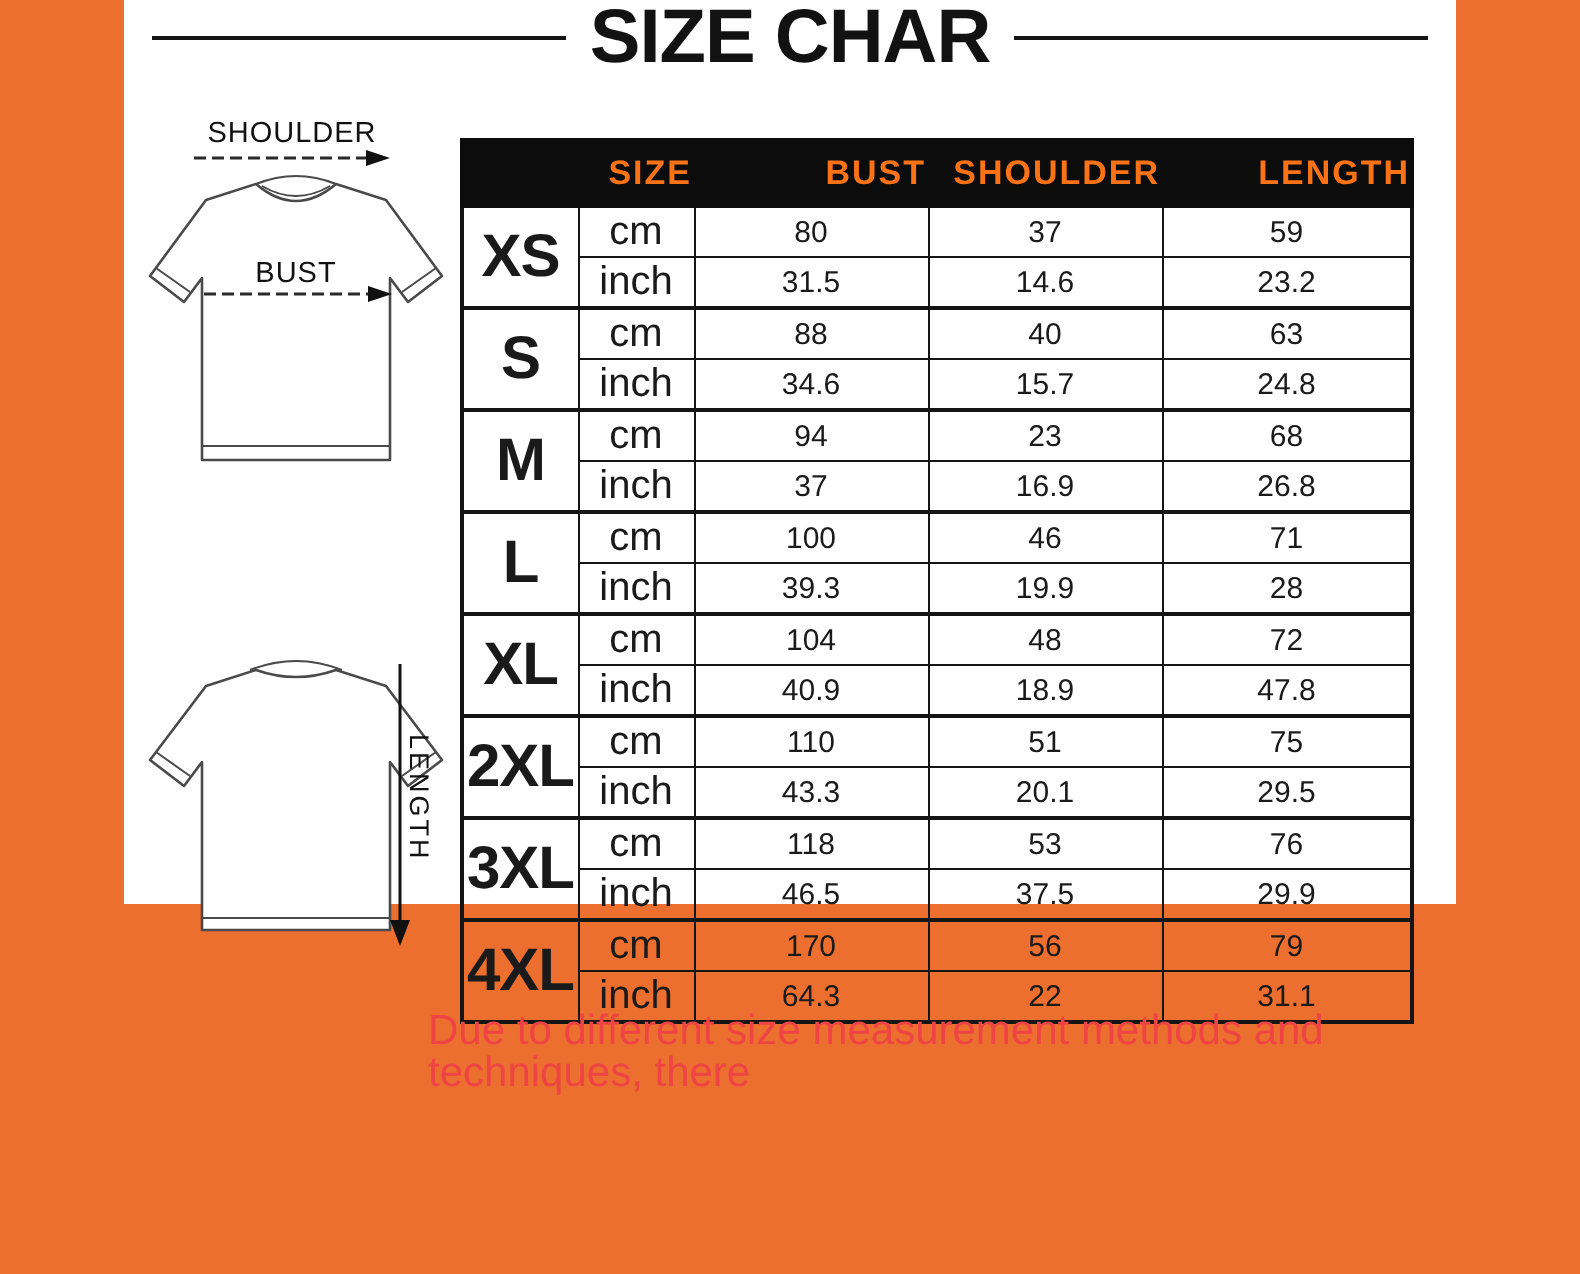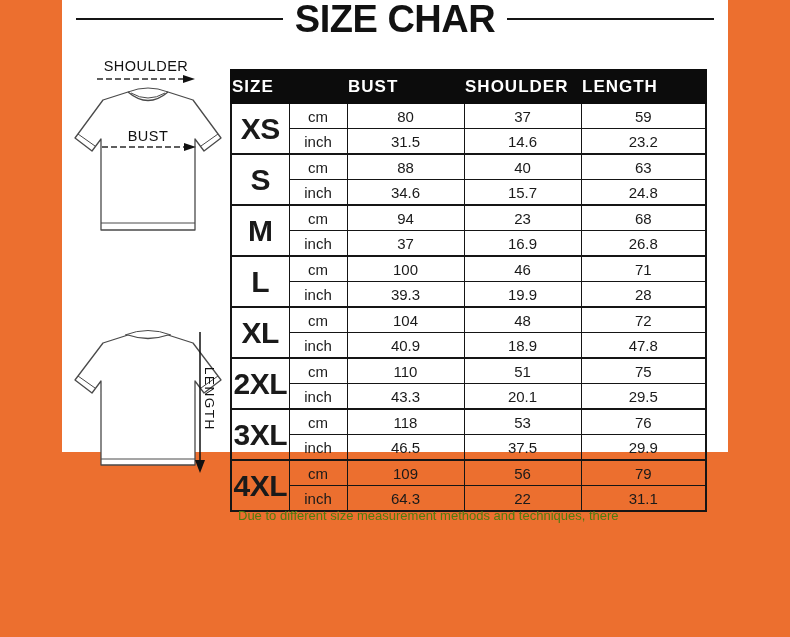--- a/index.html
+++ b/index.html
@@ -33,36 +33,36 @@
   .measure-label{font-size:14.5px;fill:#111;font-weight:400;letter-spacing:0.5px;}
   .dash-line{stroke:#2a2a2a;stroke-width:1.6;stroke-dasharray:6 3;fill:none;}
   .solid-line{stroke:#111;stroke-width:1.5;fill:none;}
   .arrow-head{fill:#111;stroke:none;}
   
   .table-wrap{position:absolute;left:168px;top:69px;}
   table{border-collapse:collapse;table-layout:fixed;width:475px;}
   col.c-size{width:58px;}col.c-unit{width:58px;}
   col.c-bust{width:117px;}col.c-shoulder{width:117px;}col.c-length{width:125px;}
   th{
-    background:#0c0c0c;color:#ffffff;border:2px solid #0c0c0c;
+    background:#0c0c0c;color:#f97316;border:2px solid #0c0c0c;
     font-size:17px;font-weight:700;height:31px;letter-spacing:1px;
-    text-align:left;padding:0;
+    text-align:right;padding:0;
   }
   td{
     border:1px solid #151515;text-align:center;vertical-align:middle;
     font-size:15px;color:#1a1a1a;height:24px;padding:0;
   }
   table{border:2px solid #151515;}
   tr.group-first td{border-top:2px solid #151515;}
   td.size{font-size:30px;font-weight:700;letter-spacing:-0.5px;}
-  td.unit{font-size:15px;}
+  td.unit{font-size:20px;}
   
   .footer-note{
-    position:absolute;left:176px;top:505px;width:505px;
-    font-size:13px;line-height:21px;color:#4d7c0f;
+    position:absolute;left:152px;top:505px;width:505px;
+    font-size:21px;line-height:21px;color:#ef4444;
   }
 </style>
 </head>
 <body>
 
 <div class="panel">
 
   <div class="title-row">
     <div class="title-line"></div>
     <div class="title-text">SIZE CHAR</div>
@@ -200,21 +200,21 @@
           </tr>
           <tr>
             <td class="unit">inch</td>
             <td class="value">46.5</td>
             <td class="value">37.5</td>
             <td class="value">29.9</td>
           </tr>
           <tr class="group-first">
             <td class="size" rowspan="2">4XL</td>
             <td class="unit">cm</td>
-            <td class="value">109</td>
+            <td class="value">170</td>
             <td class="value">56</td>
             <td class="value">79</td>
           </tr>
           <tr>
             <td class="unit">inch</td>
             <td class="value">64.3</td>
             <td class="value">22</td>
             <td class="value">31.1</td>
           </tr>
         </tbody>

